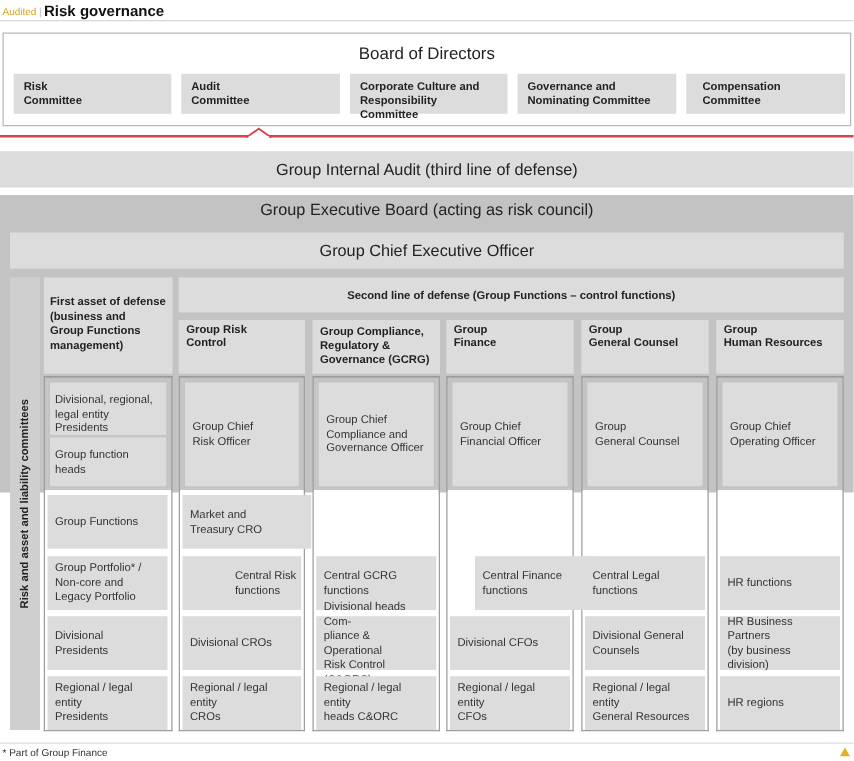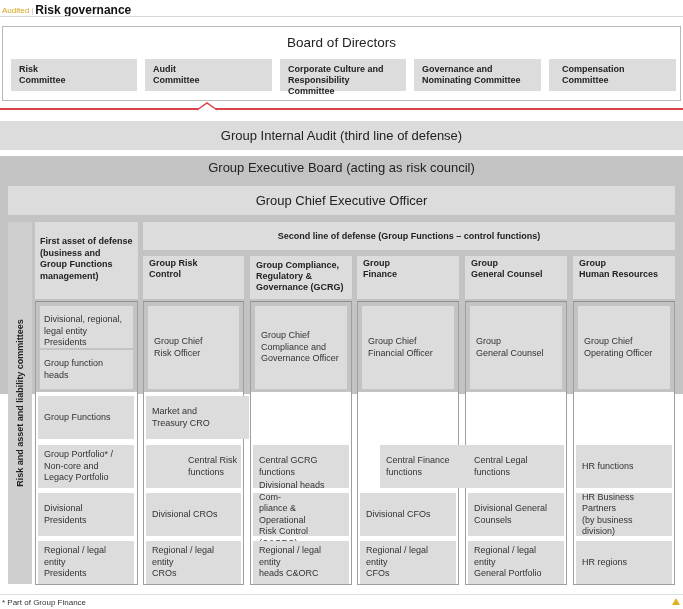--- a/index.html
+++ b/index.html
@@ -286,21 +286,21 @@
 </div>
 <div class="cell" style="left:468px;top:493px;width:96px;">
   <div>
       <div>Divisional General</div>
       <div>Counsels</div>
     </div>
 </div>
 <div class="cell" style="left:468px;top:541px;width:96px;">
   <div>
       <div>Regional / legal entity</div>
-      <div>General Portfolio</div>
+      <div>General Resources</div>
     </div>
 </div>
 
 <div class="cell" style="left:576px;top:445px;width:96px;">
   <div>
       <div>HR functions</div>
     </div>
 </div>
 <div class="cell" style="left:576px;top:493px;width:96px;">
   <div>

